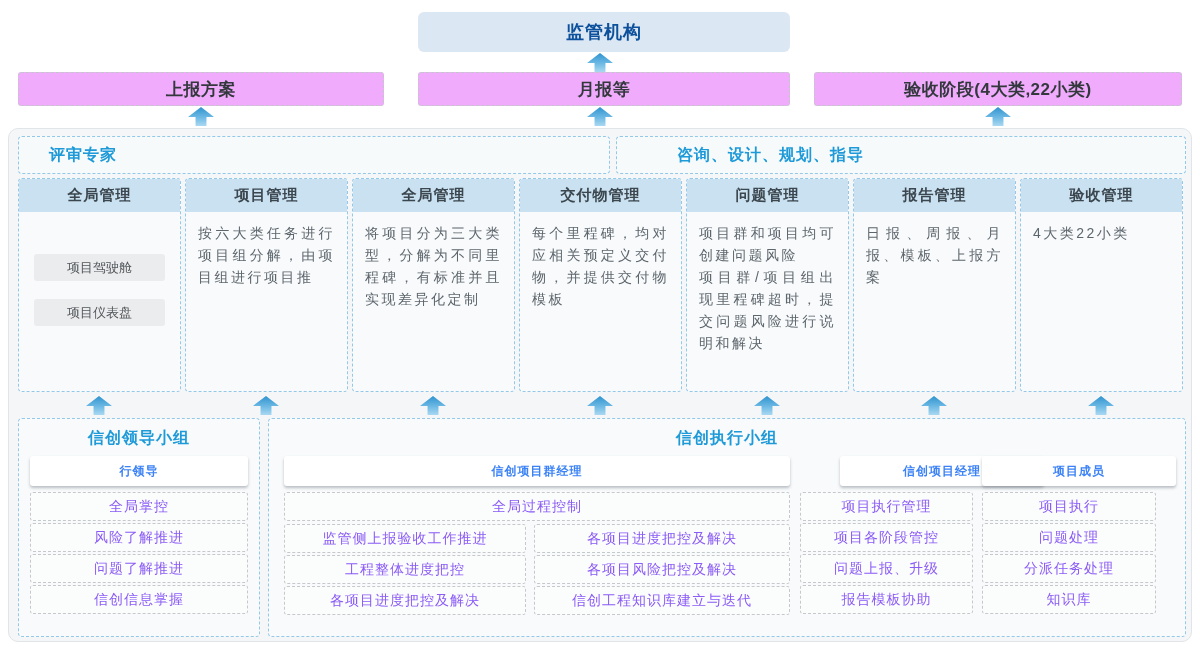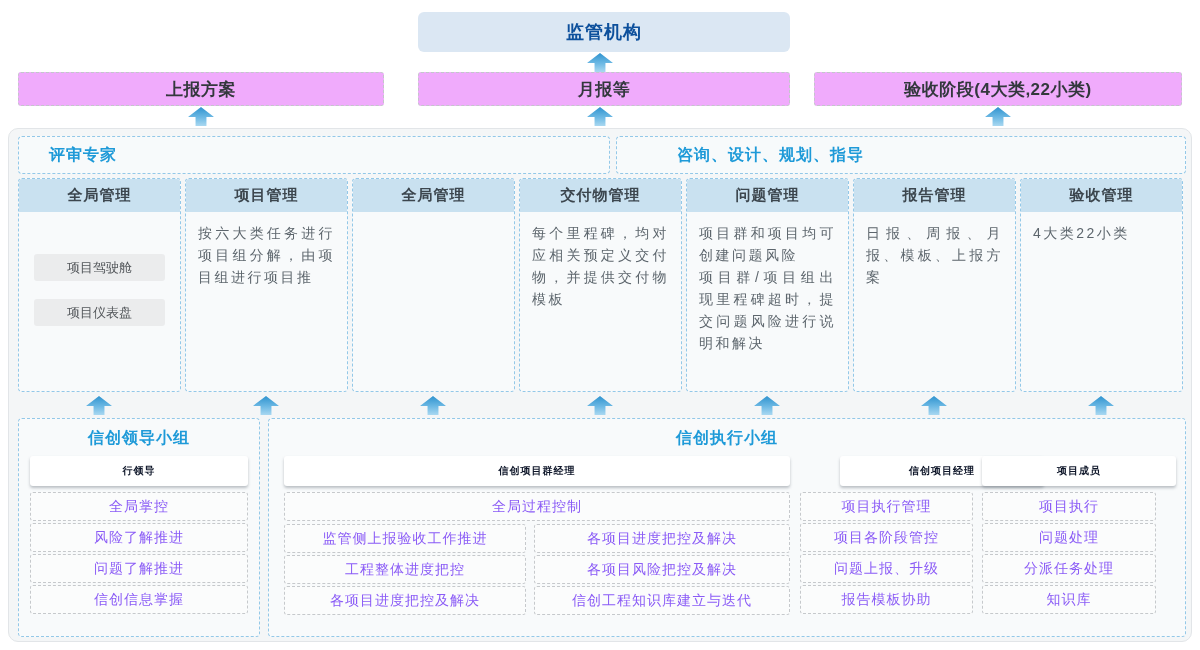--- a/index.html
+++ b/index.html
@@ -43,21 +43,21 @@
     padding:10px 12px; font-size:14px; line-height:22px;
     color:#5d666d; letter-spacing:2.5px; text-align:justify;
   }
   .chip { background:#ebeced; border-radius:3px; font-size:13px; color:#53575b;margin-top:28px; }
 
   .gpanel { border:1.5px dashed #93c8e8; border-radius:4px; background:#f8fafb; }
   .gtitle { color:#1e9ad8; font-weight:bold; font-size:16px; letter-spacing:1px; }
   .card {
     background:#ffffff; border-radius:3px;
     box-shadow:0 2px 3px rgba(110,120,130,0.45);
-    font-weight:bold; font-size:10px; color:#0f172a; letter-spacing:1px;font-family:Liberation Serif, serif;
+    font-weight:bold; font-size:12px; color:#3b82f6; letter-spacing:1px;font-family:Liberation Serif, serif;
   }
   .gitem {
     border:1px dashed #c6c9cc; border-radius:3px; background:#fbfcfc;
     font-size:14px; color:#8b5cf6; letter-spacing:1px;
   }
 </style>
 </head>
 <body>
 
 <div class="abs reg-box cc" style="left:418px;top:12px;width:372px;height:40px">监管机构</div>
@@ -81,20 +81,21 @@
 <div class="abs chip cc" style="left:34px;top:226px;width:131px;height:27px">项目驾驶舱</div>
 <div class="abs chip cc" style="left:34px;top:271px;width:131px;height:27px">项目仪表盘</div>
 
 <div class="abs col" style="left:185px;top:178px;width:163px;height:214px">
   <div class="col-hdr">项目管理</div>
   <div class="col-body">按六大类任务进行项目组分解，由项目组进行项目推</div>
 </div>
 
 <div class="abs col" style="left:352px;top:178px;width:163px;height:214px">
   <div class="col-hdr">全局管理</div>
+  <div class="col-body">将项目分为三大类型，分解为不同里程碑，有标准并且实现差异化定制</div>
 </div>
 
 <div class="abs col" style="left:519px;top:178px;width:163px;height:214px">
   <div class="col-hdr">交付物管理</div>
   <div class="col-body">每个里程碑，均对应相关预定义交付物，并提供交付物模板</div>
 </div>
 
 <div class="abs col" style="left:686px;top:178px;width:163px;height:214px">
   <div class="col-hdr">问题管理</div>
   <div class="col-body">

